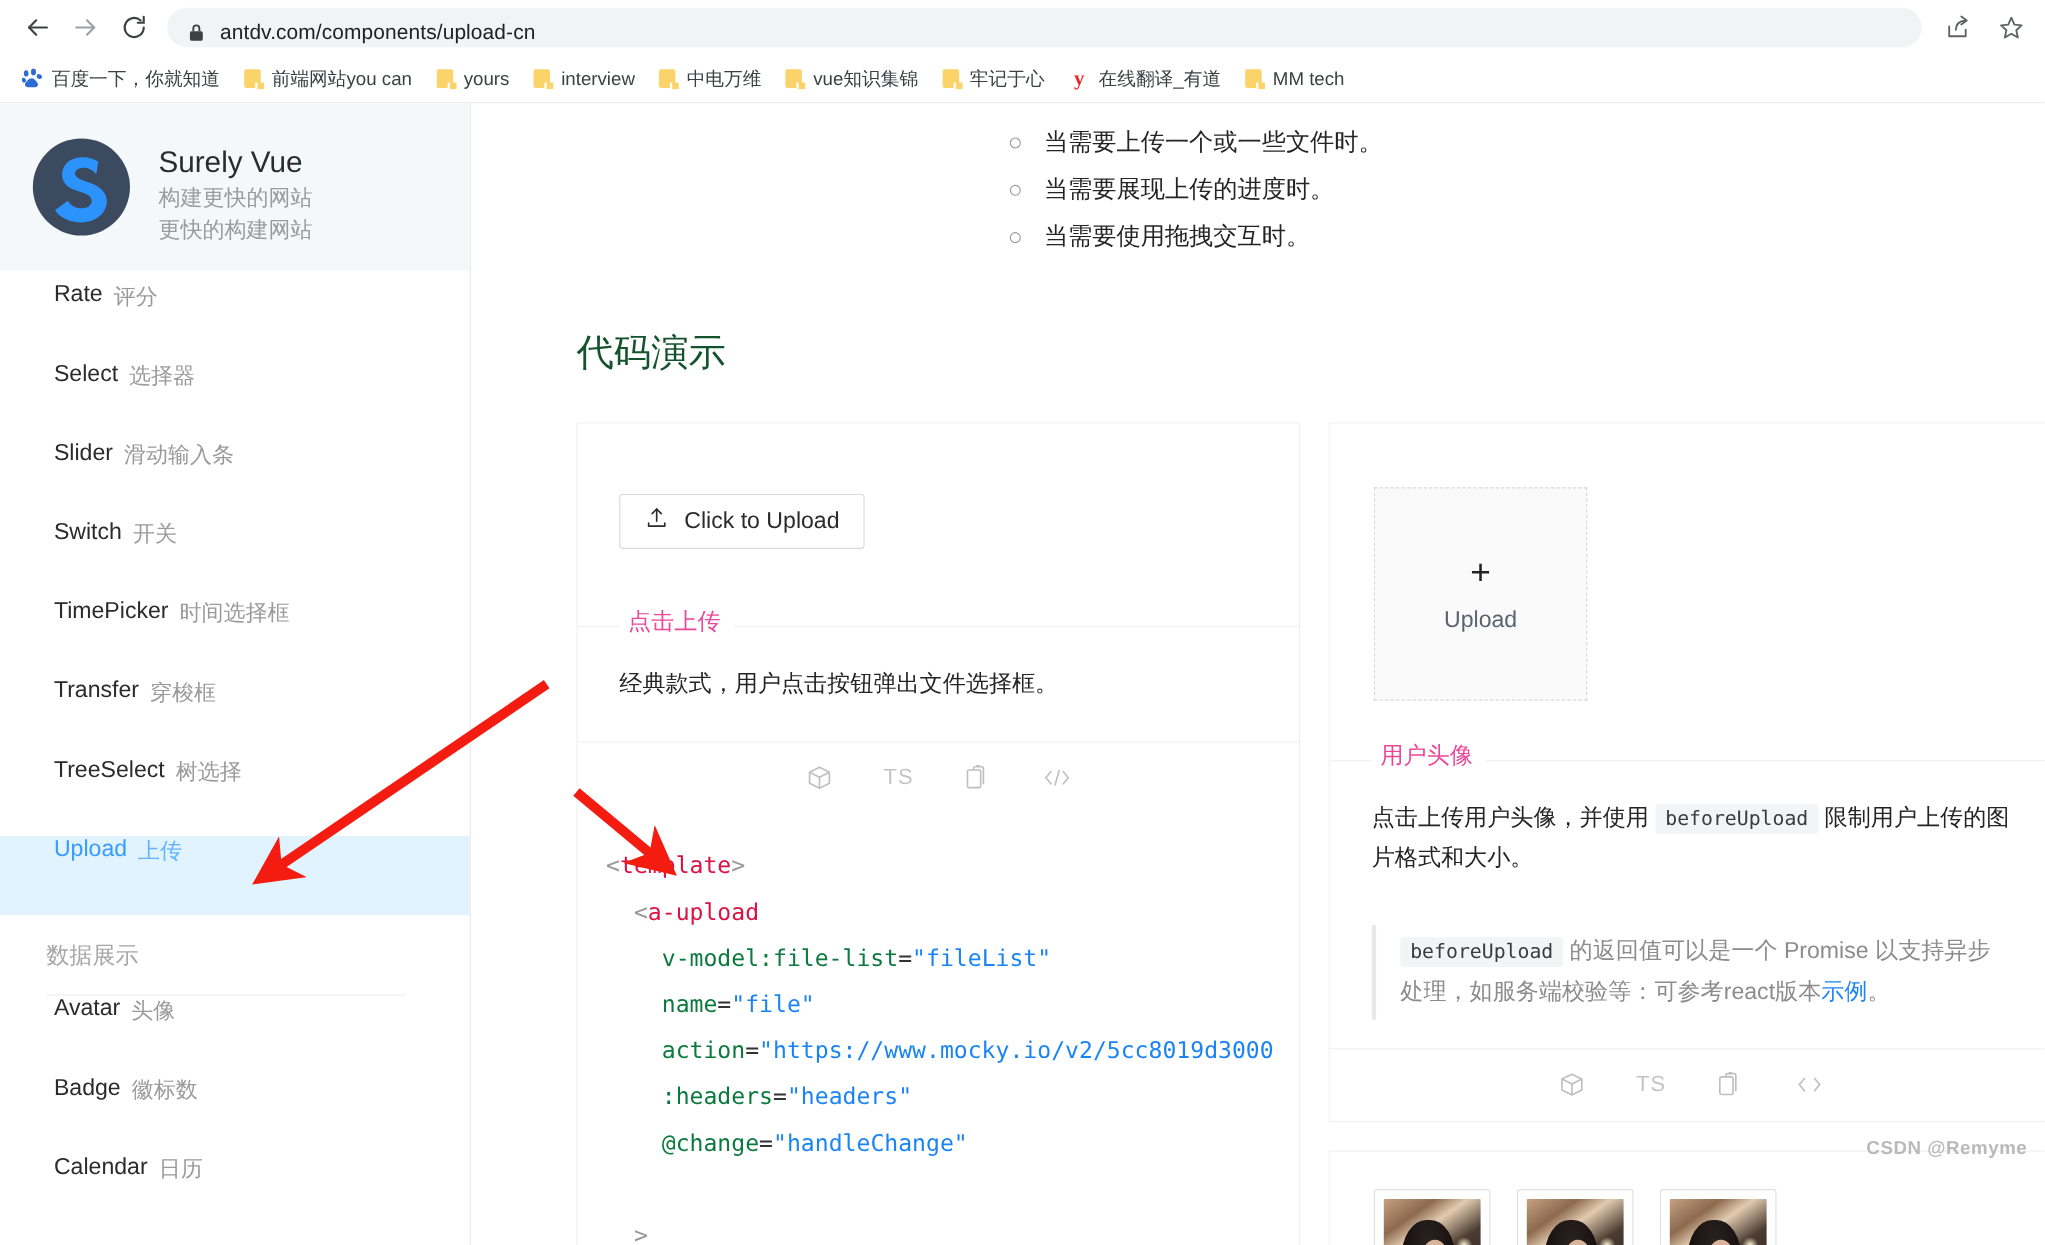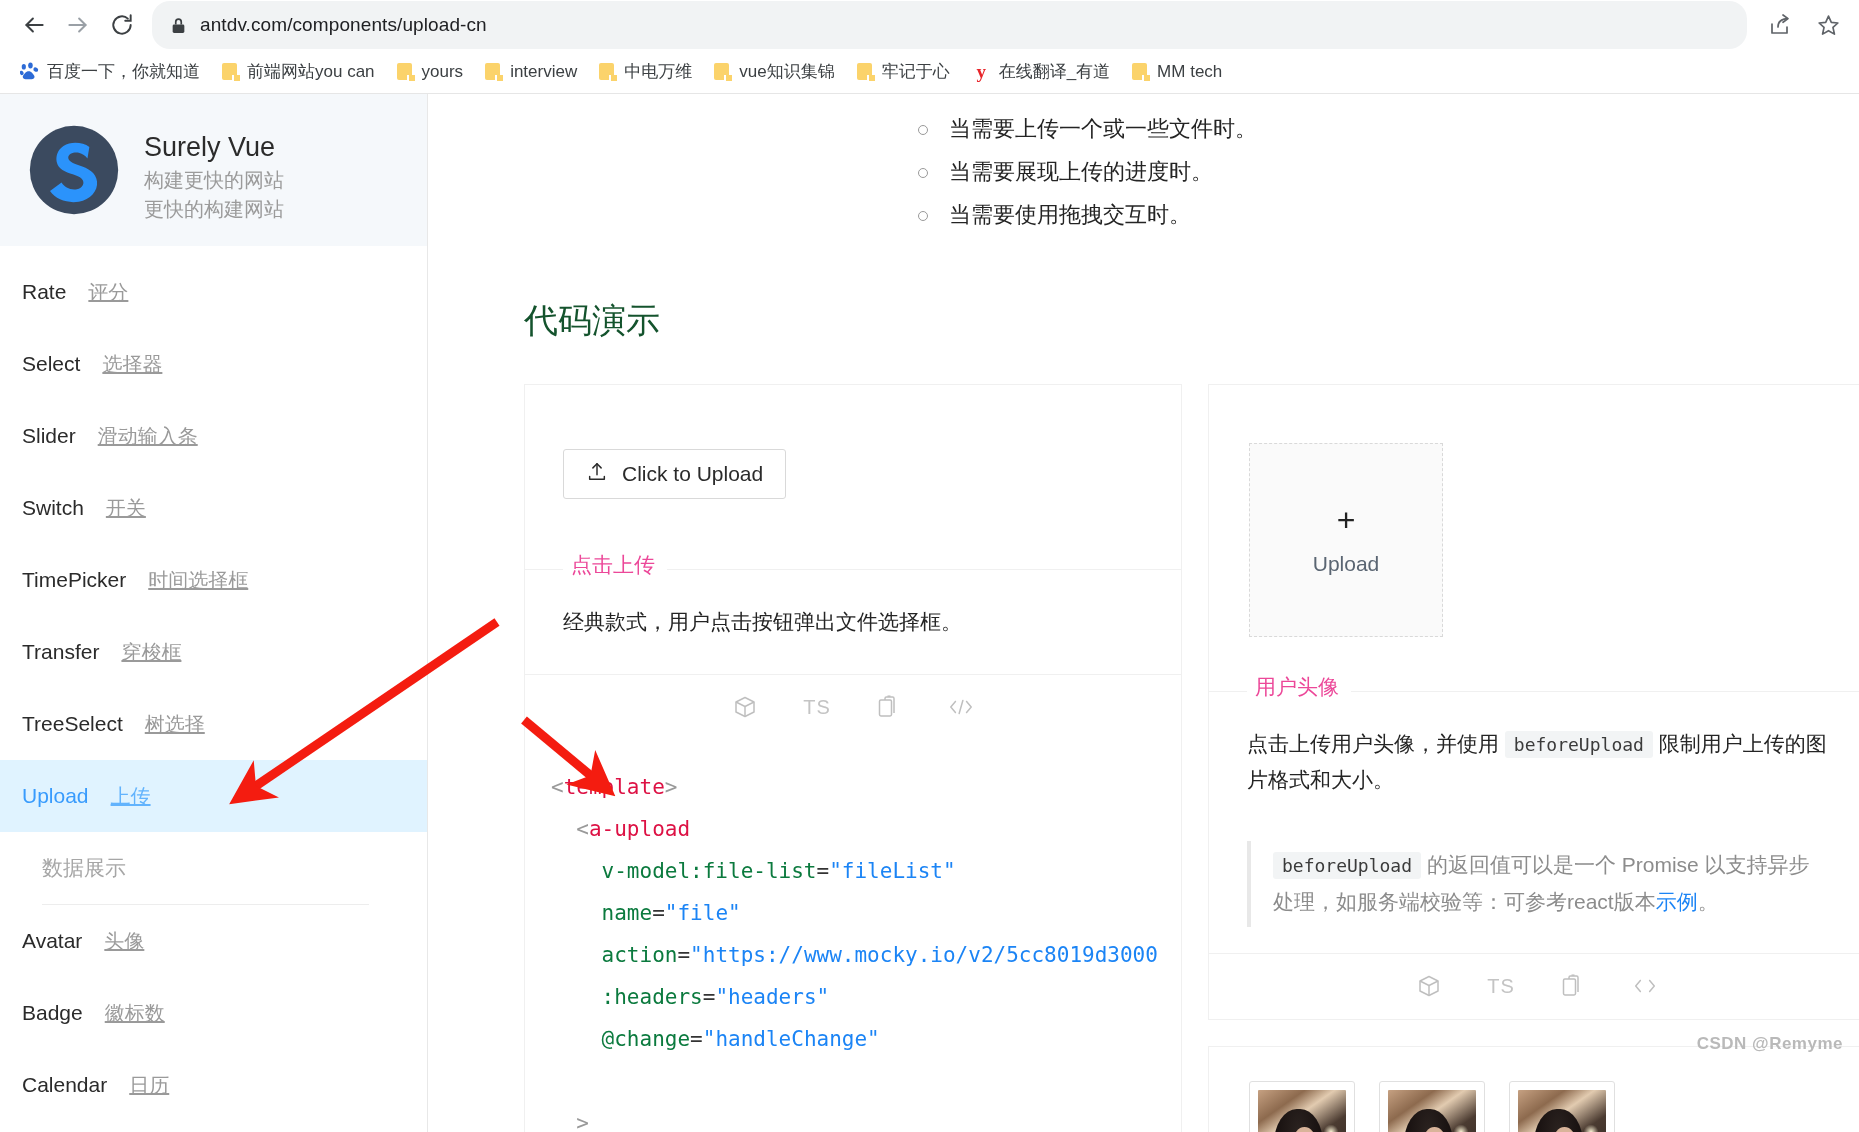--- a/index.html
+++ b/index.html
@@ -9,23 +9,23 @@
     background: #fff; overflow: hidden;
   }
   #root { position: relative; width: 1859px; height: 1132px; background:#fff; }
 
   
   .chrome { position:absolute; left:0; top:0; width:1859px; height:94px; background:#fff; }
   .chrome-top { display:flex; align-items:center; height:50px; padding:0 12px; }
   .navbtn { width:44px; height:44px; display:flex; align-items:center; justify-content:center;
             color:#5f6368; flex:0 0 auto; }
   .navbtn svg { display:block; }
-  .omnibox { flex:1 1 auto; height:48px; margin-left:8px; margin-right:14px;
-             background:#f1f3f4; border-radius:18px; display:flex; align-items:center;
-             padding:1px 16px; }
+  .omnibox { flex:1 1 auto; height:36px; margin-left:8px; margin-right:14px;
+             background:#f1f3f4; border-radius:18px; display:flex; 
+             padding:12px 16px; }
   .lock { width:20px; height:20px; display:flex; align-items:center; justify-content:center;
           margin-right:12px; color:#5f6368; }
   .url { font-size:19px; color:#202124; letter-spacing:.1px; white-space:nowrap; }
   .chrome-actions { display:flex; align-items:center; gap:10px; flex:0 0 auto; }
   .chrome-actions .navbtn { width:38px; height:38px; }
 
   
   .bookmarks { height:44px; display:flex; align-items:center; padding:0 10px; gap:2px;
                border-bottom:1px solid #e6e6e6; background:#fff; }
   .bm { display:flex; align-items:center; gap:8px; padding:4px 10px; border-radius:4px;
@@ -44,23 +44,23 @@
   
   .sidebar { position:absolute; left:0; top:94px; width:428px; height:1038px;
              border-right:1px solid #e8e8e8; background:#fff; overflow:hidden; }
   .brand { height:152px; background:#f5f8fb; display:flex; align-items:center; padding-left:26px; gap:22px;}
   .logo { width:96px; height:96px; flex:0 0 auto; }
   .brand-txt { display:flex; flex-direction:column; justify-content:center; }
   .brand-name { font-size:27px; color:#2b2b2b; line-height:1.35;margin-top:13px; }
   .brand-sub { font-size:20px; color:#9b9b9b; line-height:1.45; }
 
   .menu { padding-top:10px; }
-  .menu-item { height:72px; display:flex; align-items:center; padding-left:22px;
-               font-size:21px; color:#2b2b2b;gap:12px; }
-  .menu-item .cn { color:#9a9a9a; margin-left:10px; font-size:20px;text-decoration:underline; }
+  .menu-item { height:72px; display:flex; padding-left:49px;
+               font-size:21px; color:#2b2b2b; }
+  .menu-item .cn { color:#9a9a9a; margin-left:10px; font-size:20px; }
   .menu-item.active { background:#e0f3ff; color:#389bfd; }
   .menu-item.active .cn { color:#62b3fd; }
   .menu-group { height:72px; display:flex; align-items:center; padding-left:42px;
                 font-size:21px; color:#a6a6a6; }
   .menu-divider { height:1px; background:#ededed; margin:0 58px 0 42px; }
 
   
   .content { position:absolute; left:429px; top:94px; width:1430px; height:1038px;
              background:#fff; overflow:hidden; }
   .bullets { padding:14px 0 0 520px; }

